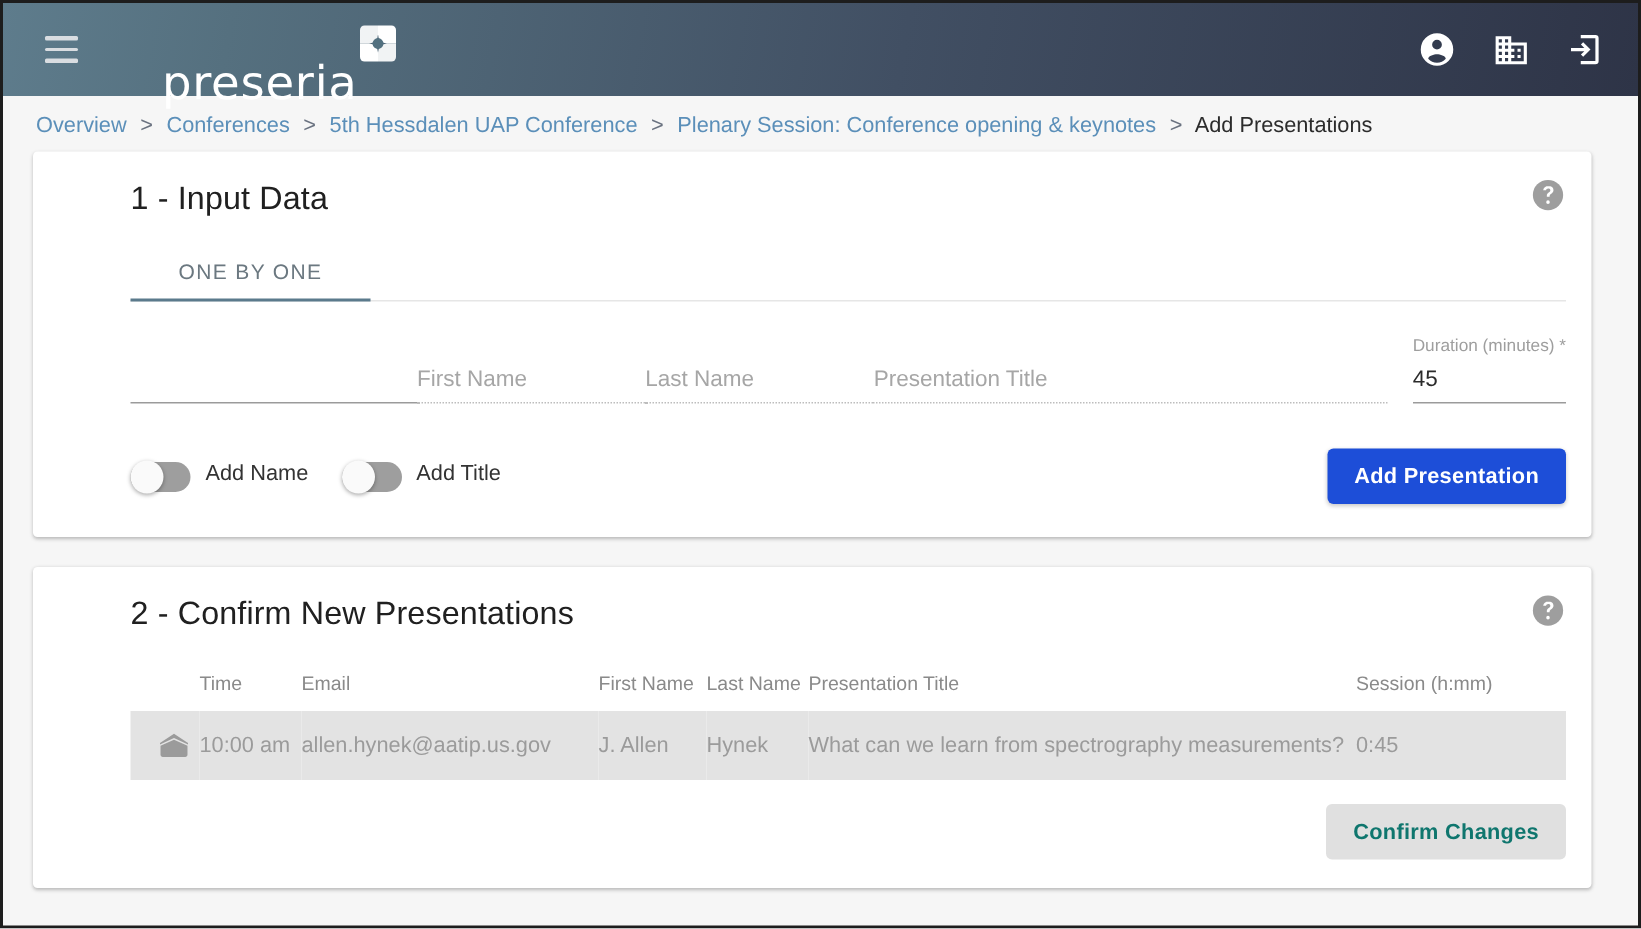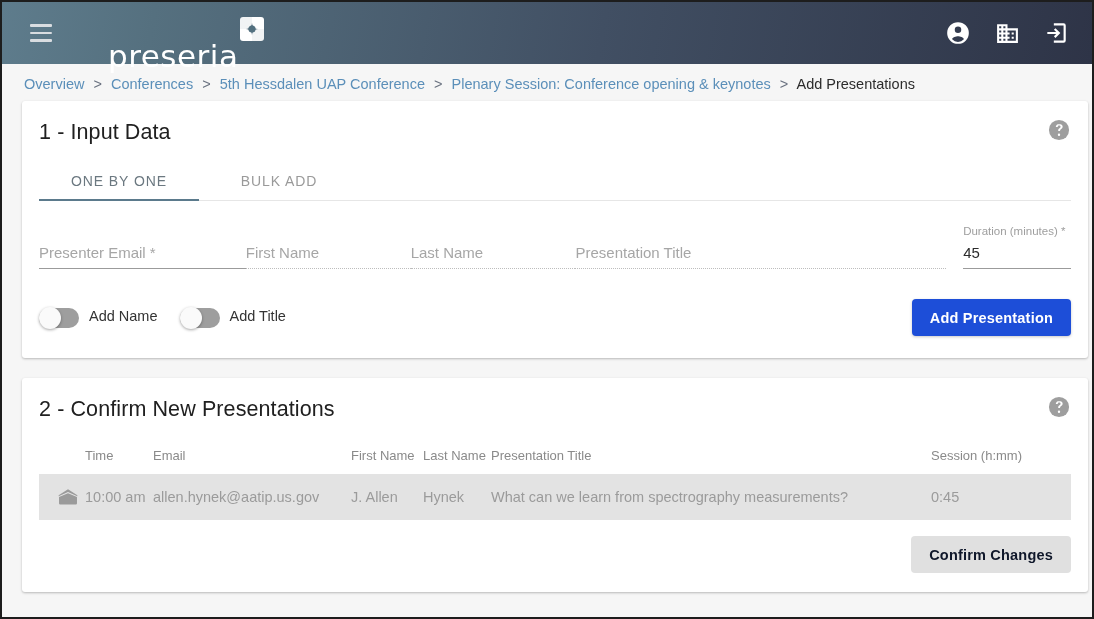--- a/index.html
+++ b/index.html
@@ -68,24 +68,25 @@
     white-space: nowrap;
     font-family: "Liberation Sans", sans-serif;
   }
   .crumb-link { color: #5b8fb9; cursor: pointer; }
   .crumb-sep { color: #6a7280; margin: 0 5px; }
   .crumb-current { color: #2c2c2c; }
 
   
   .card {
     background: #ffffff;
-    margin: 0 4px 20px 20px;
+    margin: 0 31px 20px 20px;
     border-radius: 3px;
     box-shadow: 0 1px 3px rgba(0,0,0,0.16), 0 1px 2px rgba(0,0,0,0.10);
     position: relative;
+    padding-left: 48px;
   }
   .card-title {
     font-size: 21.5px;
     color: #202020;
     padding: 19px 0 0 17px;
     font-weight: 400;
     letter-spacing: 0.1px;
   }
   .help-icon {
     position: absolute; top: 18px; right: 18px;
@@ -171,21 +172,21 @@
     font-size: 14.5px;
     font-weight: bold;
     padding: 0 18px;
     height: 37px;
     cursor: pointer;
     letter-spacing: 0.2px;
     box-shadow: 0 1px 3px rgba(0,0,0,0.22);
     font-family: "Liberation Sans", sans-serif;
   }
   .btn.disabled {
-    background: #e0e0e0; color: #0f172a; cursor: default; box-shadow: none;
+    background: #e0e0e0; color: #0f766e; cursor: default; box-shadow: none;
   }
 
   
   .table-wrap { padding: 26px 17px 0 17px; }
   .tbl { width: 100%; border-collapse: collapse; }
   .tbl th {
     font-size: 13px; color: #8a8a8a; font-weight: 400; text-align: left;
     padding: 0 0 11px 0; white-space: nowrap;
   }
   .tbl td {
@@ -267,27 +268,25 @@
 
     <div class="help-icon">
       <svg viewBox="0 0 24 24" width="22" height="22">
         <circle cx="12" cy="12" r="11" fill="#9e9e9e"></circle>
         <path fill="#ffffff" d="M12.3 5.4c-2.1 0-3.6 1.2-3.8 3.2h2.1c.1-.9.7-1.4 1.6-1.4.9 0 1.5.5 1.5 1.3 0 .7-.3 1.1-1.2 1.7-1 .7-1.4 1.3-1.35 2.5l.01.5h2.02v-.4c0-.8.28-1.2 1.2-1.8 1.05-.7 1.6-1.5 1.6-2.7 0-1.8-1.5-2.9-3.71-2.9zM12 15.9a1.3 1.3 0 1 0 0 2.6 1.3 1.3 0 0 0 0-2.6z"></path>
       </svg>
     </div>
 
     <div class="tabs">
       <div class="tab active">ONE BY ONE</div>
-      <div class="tab">BULK ADD</div>
     </div>
 
     <div class="form-row">
       <div class="field f-email">
         <div class="field-label-top">&nbsp;</div>
-        <input class="field-input" type="text" placeholder="Presenter Email *" style="">
         <div class="field-underline"></div>
       </div>
 
       <div class="field f-first">
         <div class="field-label-top">&nbsp;</div>
         <input class="field-input" type="text" disabled="" placeholder="First Name" style="">
         <div class="field-underline dotted"></div>
       </div>
 
       <div class="field f-last">

